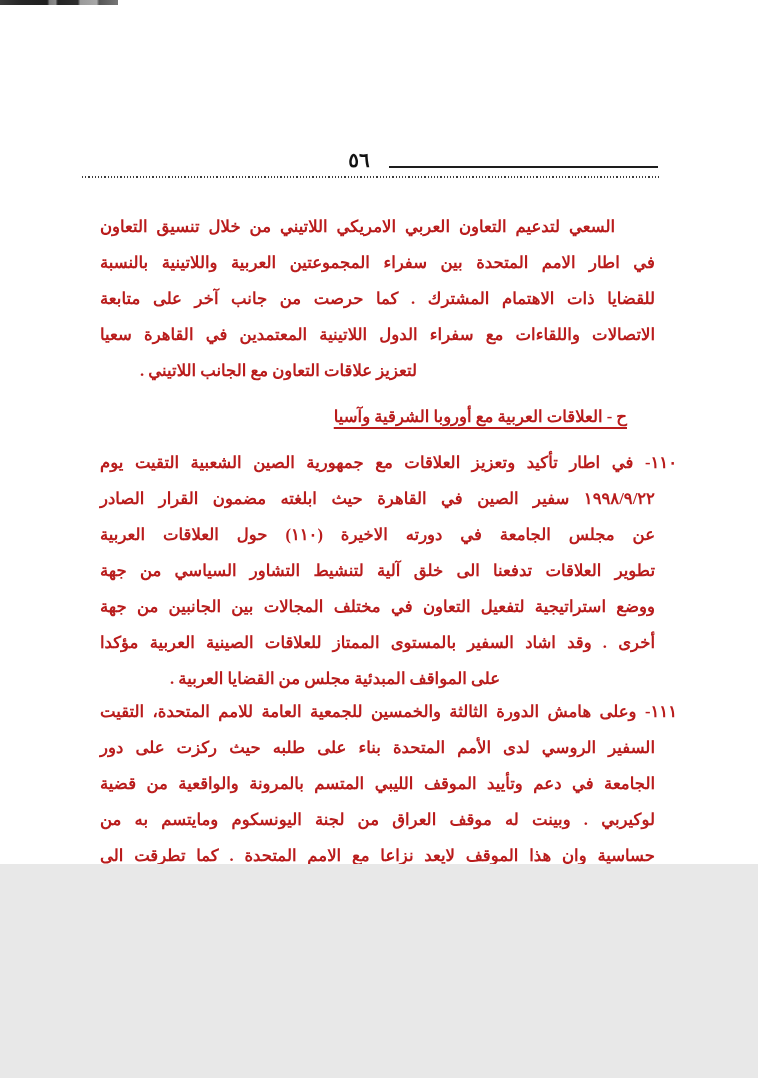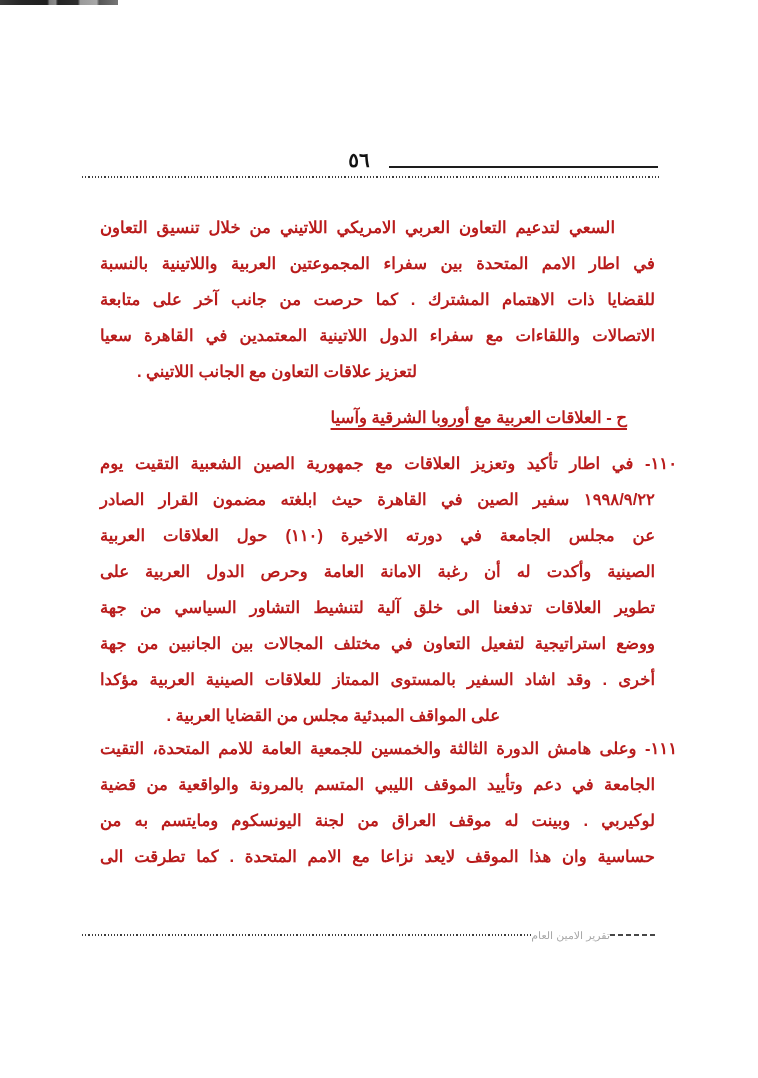--- a/index.html
+++ b/index.html
@@ -1,21 +1,21 @@
 <!DOCTYPE html>
 <html lang="ar"><head>
 <meta charset="utf-8">
 <style>
   html,body{margin:0;padding:0;background:#e8e8e8;}
   .page{
     position:relative;
-    width:758px;height:1078px;
+    width:758px;height:864px;
     background:#ffffff;
     overflow:hidden;
-    font-family:Liberation Sans, sans-serif;
+    font-family:Liberation Serif, serif;
     color:#161616;
   }
   
   .scan-artifact{
     position:absolute;top:0;left:0;width:118px;height:5px;
     background:linear-gradient(90deg,
       #3a3a3a 0%, #262626 18%, #1f1f1f 40%,
       #7d7d7d 42%, #8a8a8a 47%,
       #242424 49%, #2e2e2e 66%,
       #9a9a9a 68%, #a8a8a8 82%,
@@ -107,29 +107,29 @@
     </div>
 
     <div class="section-heading">
       <span>ح - العلاقات العربية مع أوروبا الشرقية وآسيا</span>
     </div>
 
     <div class="item-110">
       <div class="tline hang">١١٠- في اطار تأكيد وتعزيز العلاقات مع جمهورية الصين الشعبية التقيت يوم</div>
       <div class="tline">١٩٩٨/٩/٢٢ سفير الصين في القاهرة حيث ابلغته مضمون القرار الصادر</div>
       <div class="tline">عن مجلس الجامعة في دورته الاخيرة (١١٠) حول العلاقات العربية</div>
-      <div class="tline">الصينية وأكدت له أن رغبة الامانة العامة وحرص الدول العربية على</div>
       <div class="tline">تطوير العلاقات تدفعنا الى خلق آلية لتنشيط التشاور السياسي من جهة</div>
       <div class="tline">ووضع استراتيجية لتفعيل التعاون في مختلف المجالات بين الجانبين من جهة</div>
       <div class="tline">أخرى . وقد اشاد السفير بالمستوى الممتاز للعلاقات الصينية العربية مؤكدا</div>
       <div class="tline end-item">على المواقف المبدئية مجلس من القضايا العربية .</div>
     </div>
 
     <div class="item-111">
       <div class="tline hang">١١١- وعلى هامش الدورة الثالثة والخمسين للجمعية العامة للامم المتحدة، التقيت</div>
+      <div class="tline">السفير الروسي لدى الأمم المتحدة بناء على طلبه حيث ركزت على دور</div>
       <div class="tline">الجامعة في دعم وتأييد الموقف الليبي المتسم بالمرونة والواقعية من قضية</div>
       <div class="tline">لوكيربي . وبينت له موقف العراق من لجنة اليونسكوم ومايتسم به من</div>
       <div class="tline">حساسية وان هذا الموقف لايعد نزاعا مع الامم المتحدة . كما تطرقت الى</div>
     </div>
 
   </div>
 
   <div class="footer">
     <div class="footer-dotted"></div>
     <div class="footer-stamp">تقرير الامين العام</div>

